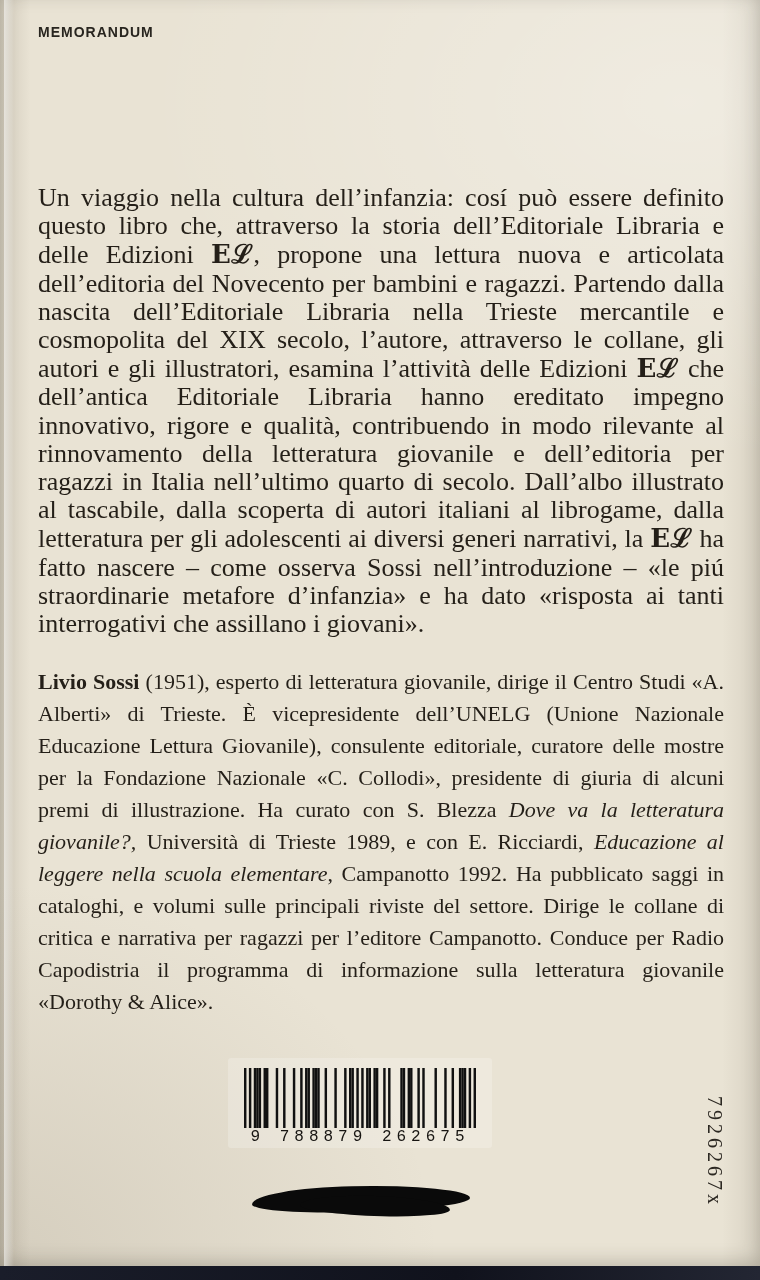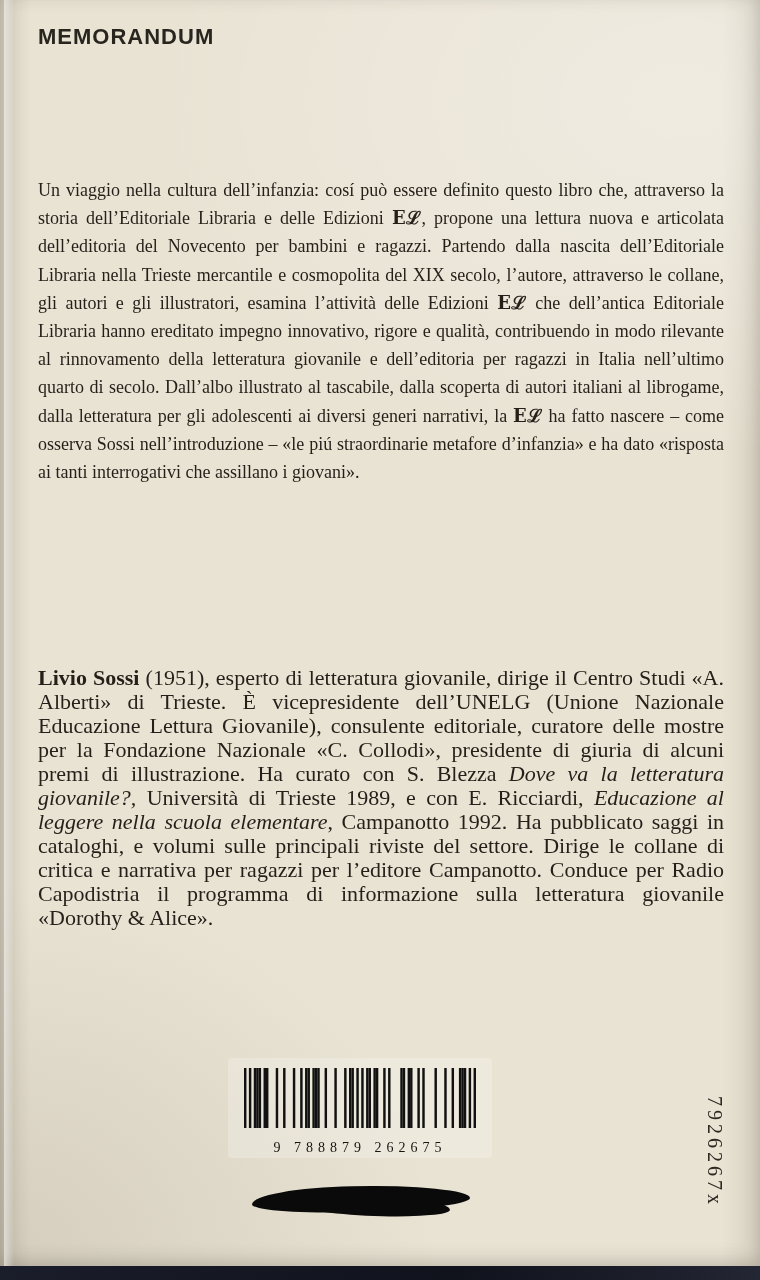--- a/index.html
+++ b/index.html
@@ -23,33 +23,33 @@
     position:absolute;left:4px;top:0;width:10px;height:1268px;
     background:linear-gradient(to right, rgba(255,255,255,0.55), rgba(255,255,255,0));
   }
   .bottom-band{
     position:absolute;left:0;bottom:0;width:760px;height:14px;
     background:linear-gradient(to right,#1a1d2a,#10121c 60%,#232633);
   }
   .memo{
     position:absolute;left:38px;top:24px;
     font-family:"Liberation Sans", sans-serif;
-    font-weight:700;font-size:22px;letter-spacing:1px;
+    font-weight:700;font-size:14px;letter-spacing:1px;
     color:#28251f;
   }
   .blurb{
     position:absolute;left:38px;top:158px;width:686px;
-    font-size:18px;line-height:28.2px;
+    font-size:26px;line-height:28.2px;
     color:#241f18;
     text-align:justify;
     hyphens:auto;
   }
   .bio{
     position:absolute;left:38px;top:644px;width:686px;
-    font-size:22px;line-height:24px;
+    font-size:22px;line-height:32px;
     color:#241f18;
     text-align:justify;
     hyphens:auto;
   }
   .seg-bold{font-weight:700;}
   .seg-italic{font-style:italic;}
   .seg-logo{
     font-weight:700;
     font-family:"DejaVu Serif","Liberation Serif",serif;
     letter-spacing:0.5px;
@@ -65,23 +65,23 @@
     font-family:"Liberation Mono", monospace;
     font-size:17px;letter-spacing:2px;
     color:#171512;
     white-space:nowrap;
   }
   .barcode-svg{
     display:block;margin:6px auto 0 auto;
     width:232px;height:60px;
   }
   .barcode-digits{
-    font-family:Liberation Serif, serif;
-    font-size:14px;letter-spacing:5px;
-    color:#171512;margin-top:12px;
+    font-family:Liberation Mono, monospace;
+    font-size:16px;letter-spacing:5px;
+    color:#171512;margin-top:0;
     white-space:nowrap;
   }
   .side-code{
     position:absolute;right:34px;top:1096px;
     writing-mode:vertical-rl;
     font-family:"Liberation Serif", serif;
     font-size:20px;letter-spacing:4px;
     color:#2c2822;
   }
   .marker-blob{

